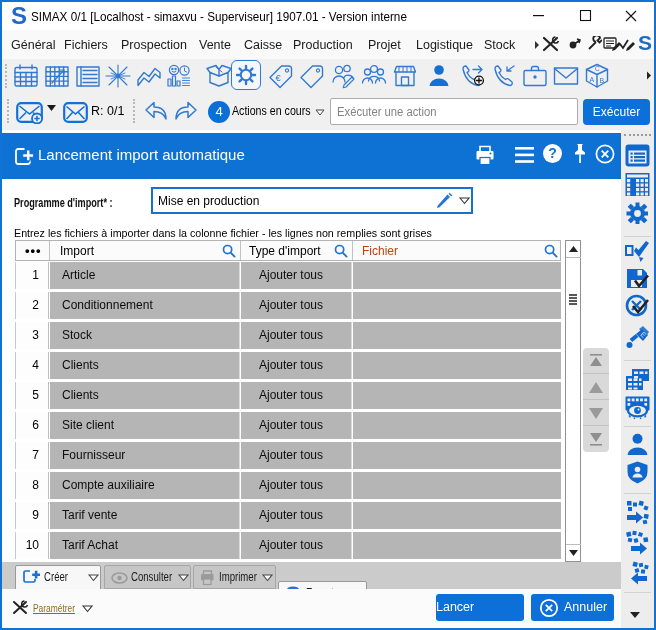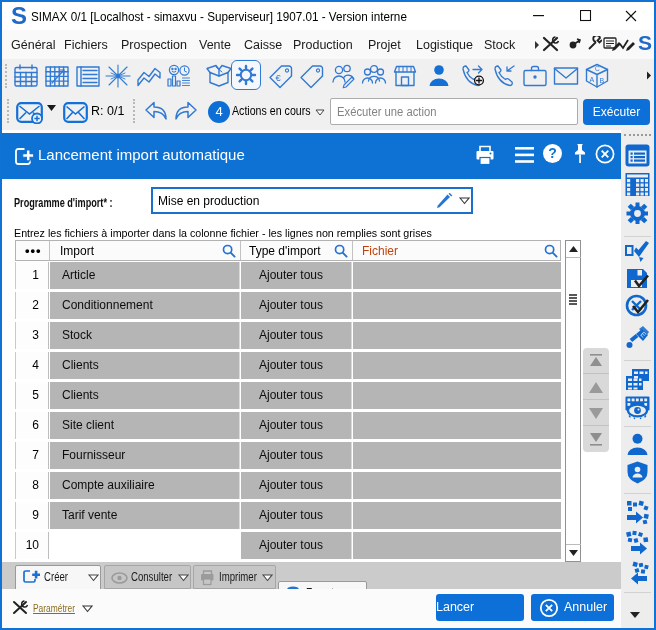--- a/index.html
+++ b/index.html
@@ -389,20 +389,21 @@
         <div class="g3"></div>
       </div>
     <div class="row" style="top:262px">
         <div class="rnum">9</div>
         <div class="g1">Tarif vente</div>
         <div class="g2">Ajouter tous</div>
         <div class="g3"></div>
       </div>
     <div class="row" style="top:292px">
         <div class="rnum">10</div>
+        <div class="g1">Tarif Achat</div>
         <div class="g2">Ajouter tous</div>
         <div class="g3"></div>
       </div>
   </div>
 
   <div class="a" style="left:563px;top:110px;width:16px;height:322px;background:#fff;border:1px solid #919191">
     <svg class="a" style="left:3px;top:5px" width="9" height="6">
         <path d="M4.5 0 L9 6 L0 6 Z" fill="#222"></path>
       </svg>
     <div class="a" style="left:0;top:16px;width:15px;height:1px;background:#bbb"></div>

